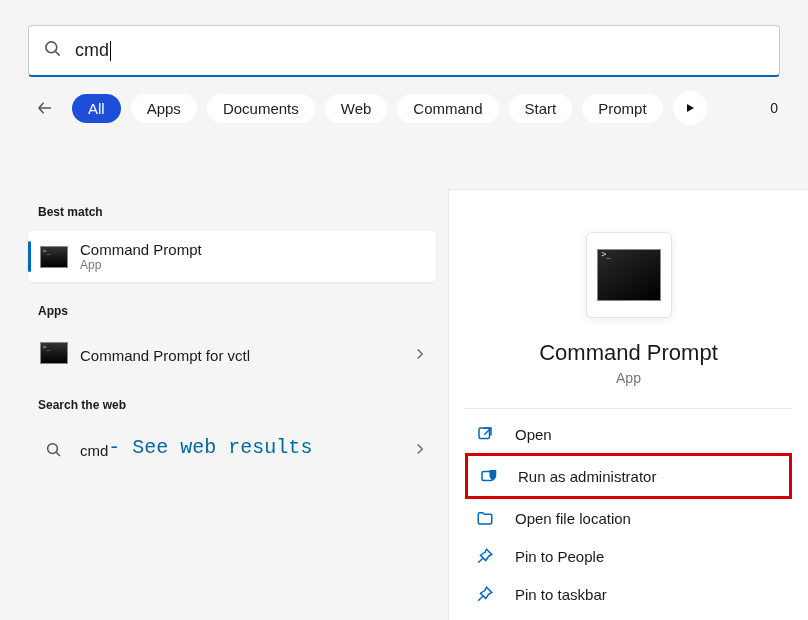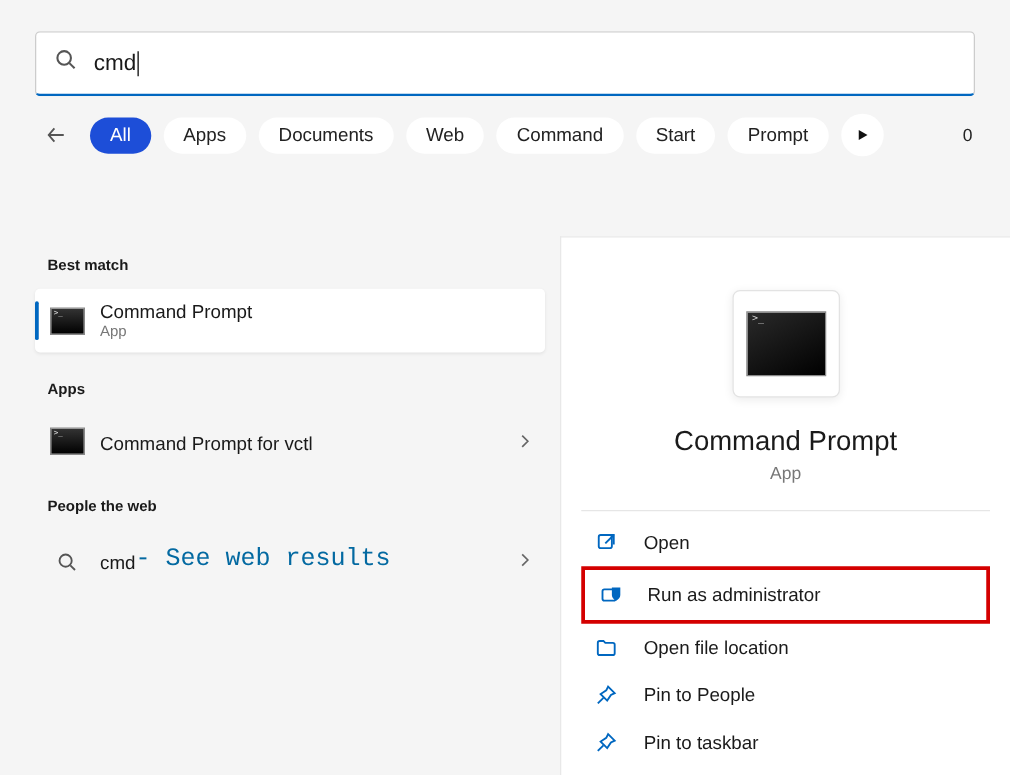--- a/index.html
+++ b/index.html
@@ -270,21 +270,21 @@
             <div class="app-icon" style="margin:0"></div>
           </div>
         <span class="row-title">Command Prompt for vctl</span>
         <span class="chevron">
           <svg viewBox="0 0 10 16">
               <polyline points="2,2 8,8 2,14"></polyline>
             </svg>
         </span>
       </div>
 
-      <div class="section-header" style="margin-top:22px">People the web</div>
+      <div class="section-header" style="margin-top:22px">Search the web</div>
 
       <div class="simple-row">
         <div class="row-icon">
           <svg viewBox="0 0 24 24" width="18" height="18" fill="none" stroke="#555" stroke-width="2">
             <circle cx="10" cy="10" r="6.5"></circle>
               <line x1="15" y1="15" x2="20" y2="20"></line>
           </svg>
         </div>
         <span class="row-title">cmd</span>
         <span class="row-hint"> - See web results</span>

